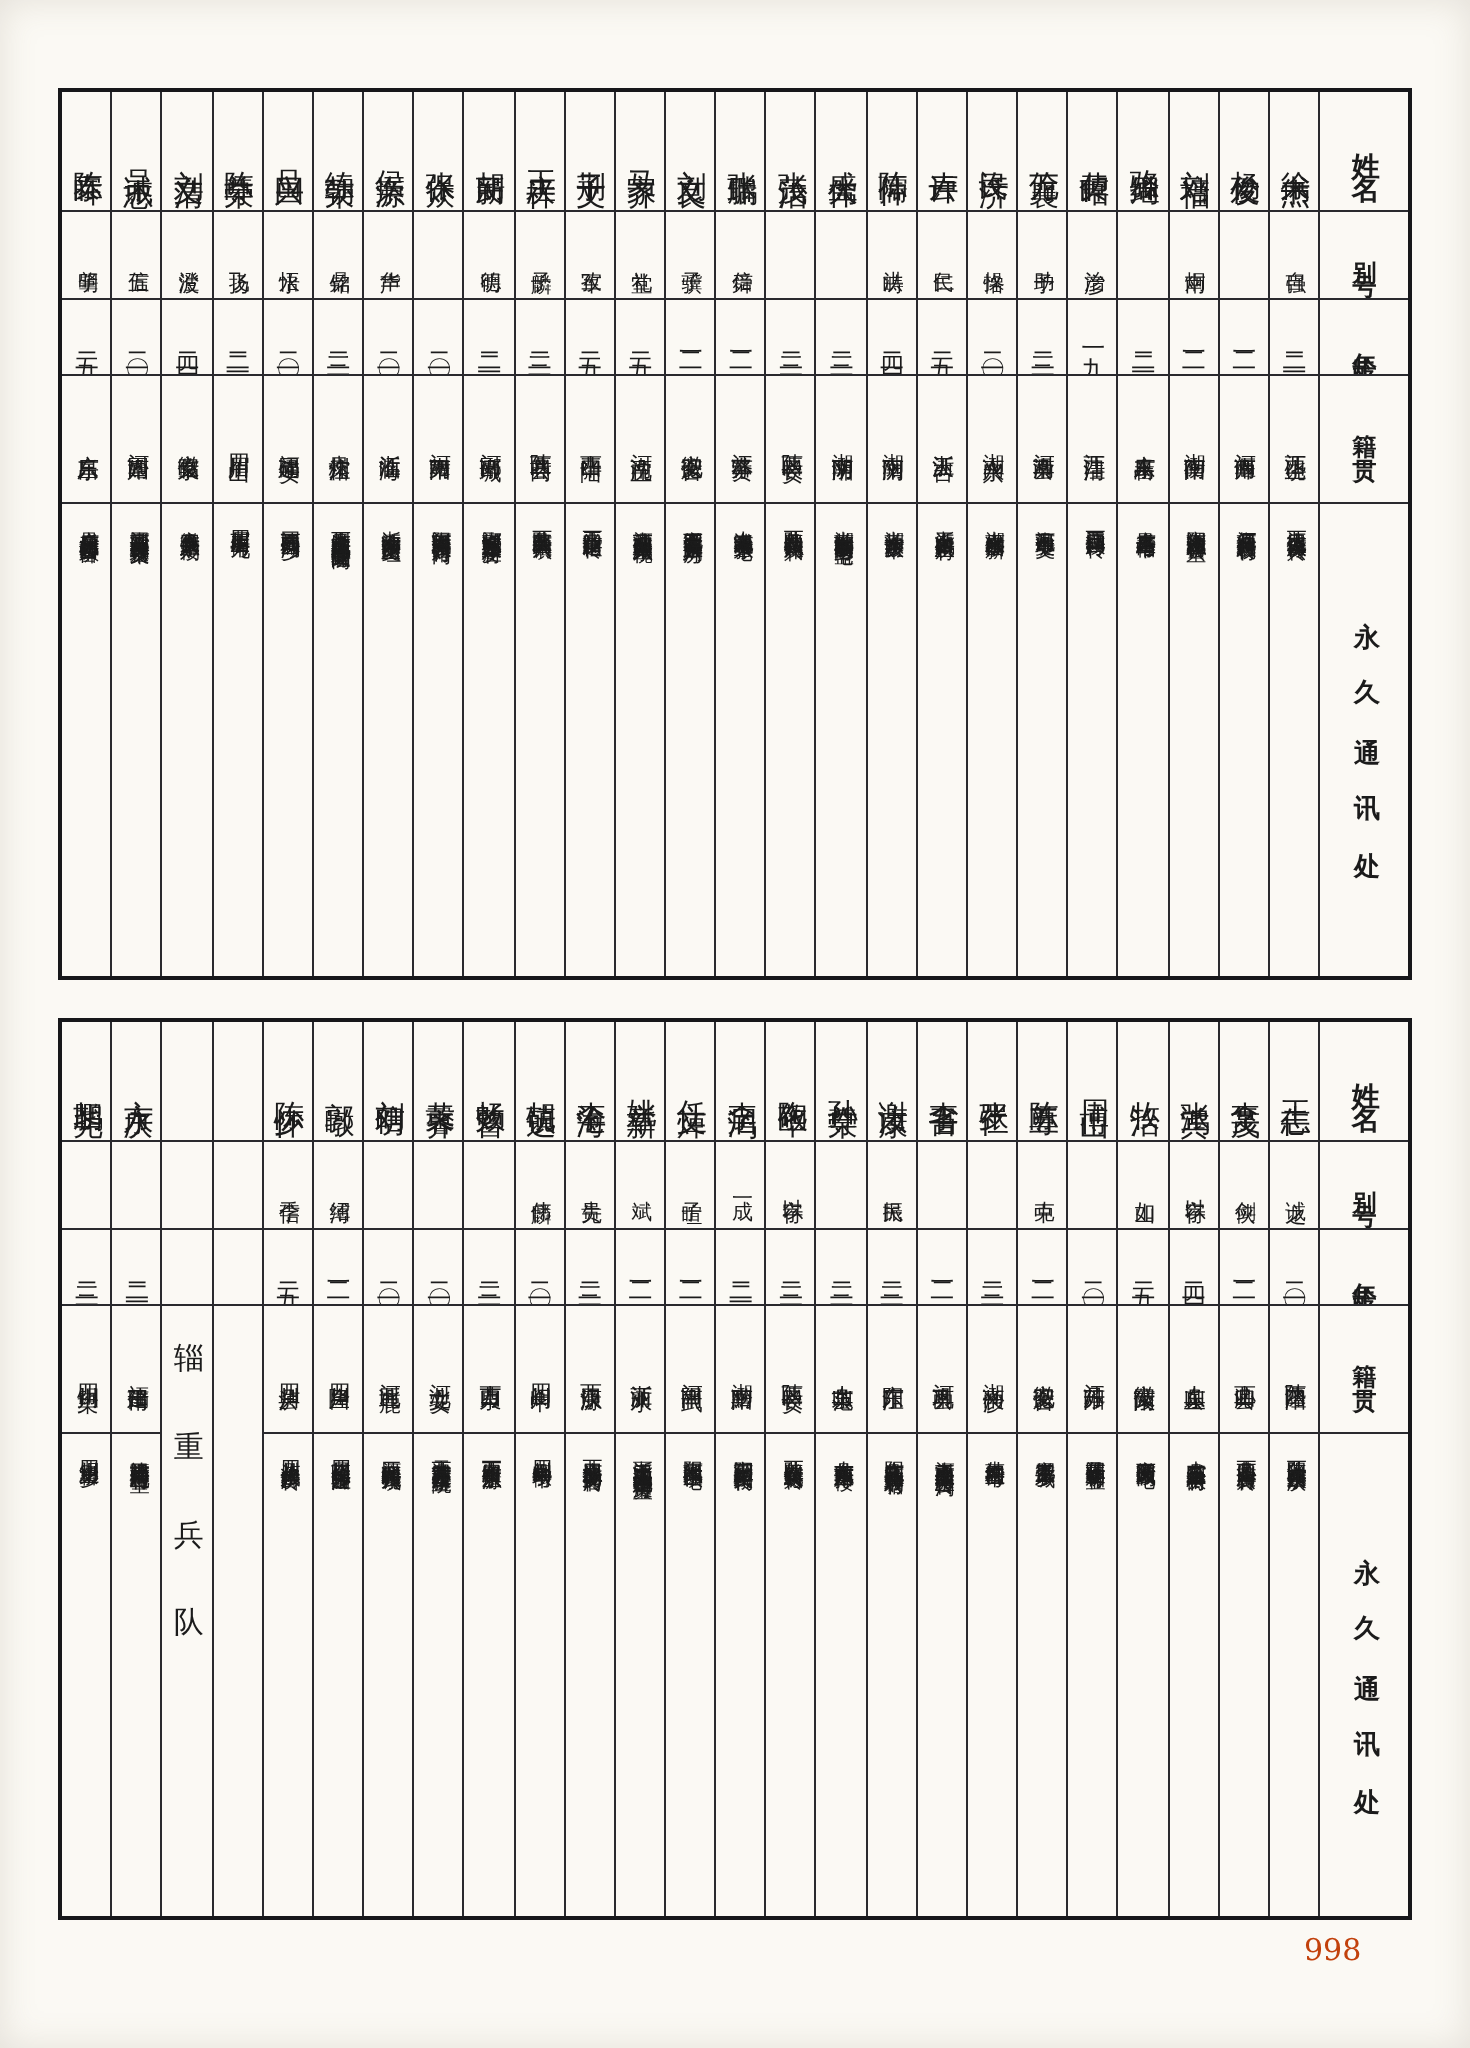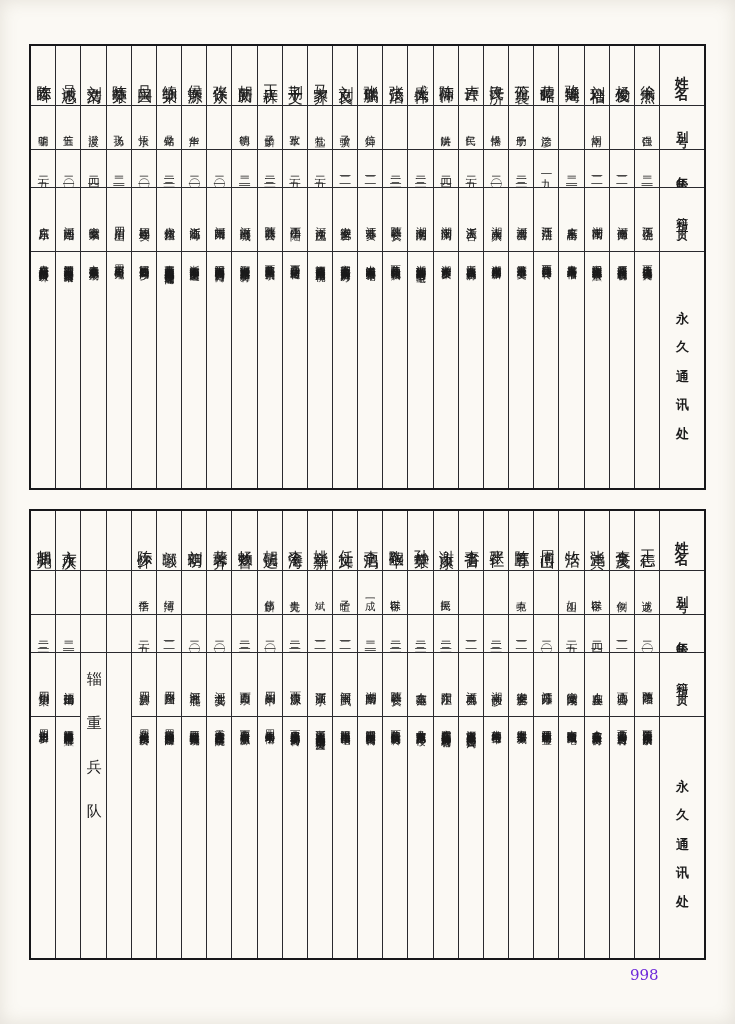--- a/index.html
+++ b/index.html
@@ -25,21 +25,21 @@
   .age .vtext{font-size:12px;letter-spacing:2px;}
   .native .vtext{font-size:11px;letter-spacing:1px;}
   .address .vtext{font-size:10px;letter-spacing:.5px;line-height:12px;}
   .section-label .vtext{font-size:15px;letter-spacing:44px;font-weight:500;}
   .header .cell{align-items:center;}
   .header .name .vtext{font-size:14px;letter-spacing:11px;font-weight:600;}
   .header .alias .vtext{font-size:12px;letter-spacing:7px;font-weight:600;}
   .header .age .vtext{font-size:12px;letter-spacing:3px;font-weight:600;}
   .header .native .vtext{font-size:12px;letter-spacing:12px;font-weight:600;}
   .header .address .vtext{font-size:13px;letter-spacing:29px;font-weight:600;}
-  .page-number{position:absolute;top:966px;left:630px;font-family:"DejaVu Serif",serif;font-size:15px;color:#6d28d9;}
+  .page-number{position:absolute;top:966px;left:652px;font-family:"DejaVu Serif",serif;font-size:15px;color:#c2410c;}
 </style>
 </head>
 <body>
 
 <div class="page">
 
   <div class="register-table" id="table-top">
     <div class="col header">
       <div class="cell name">
           <span class="vtext">姓名</span>

